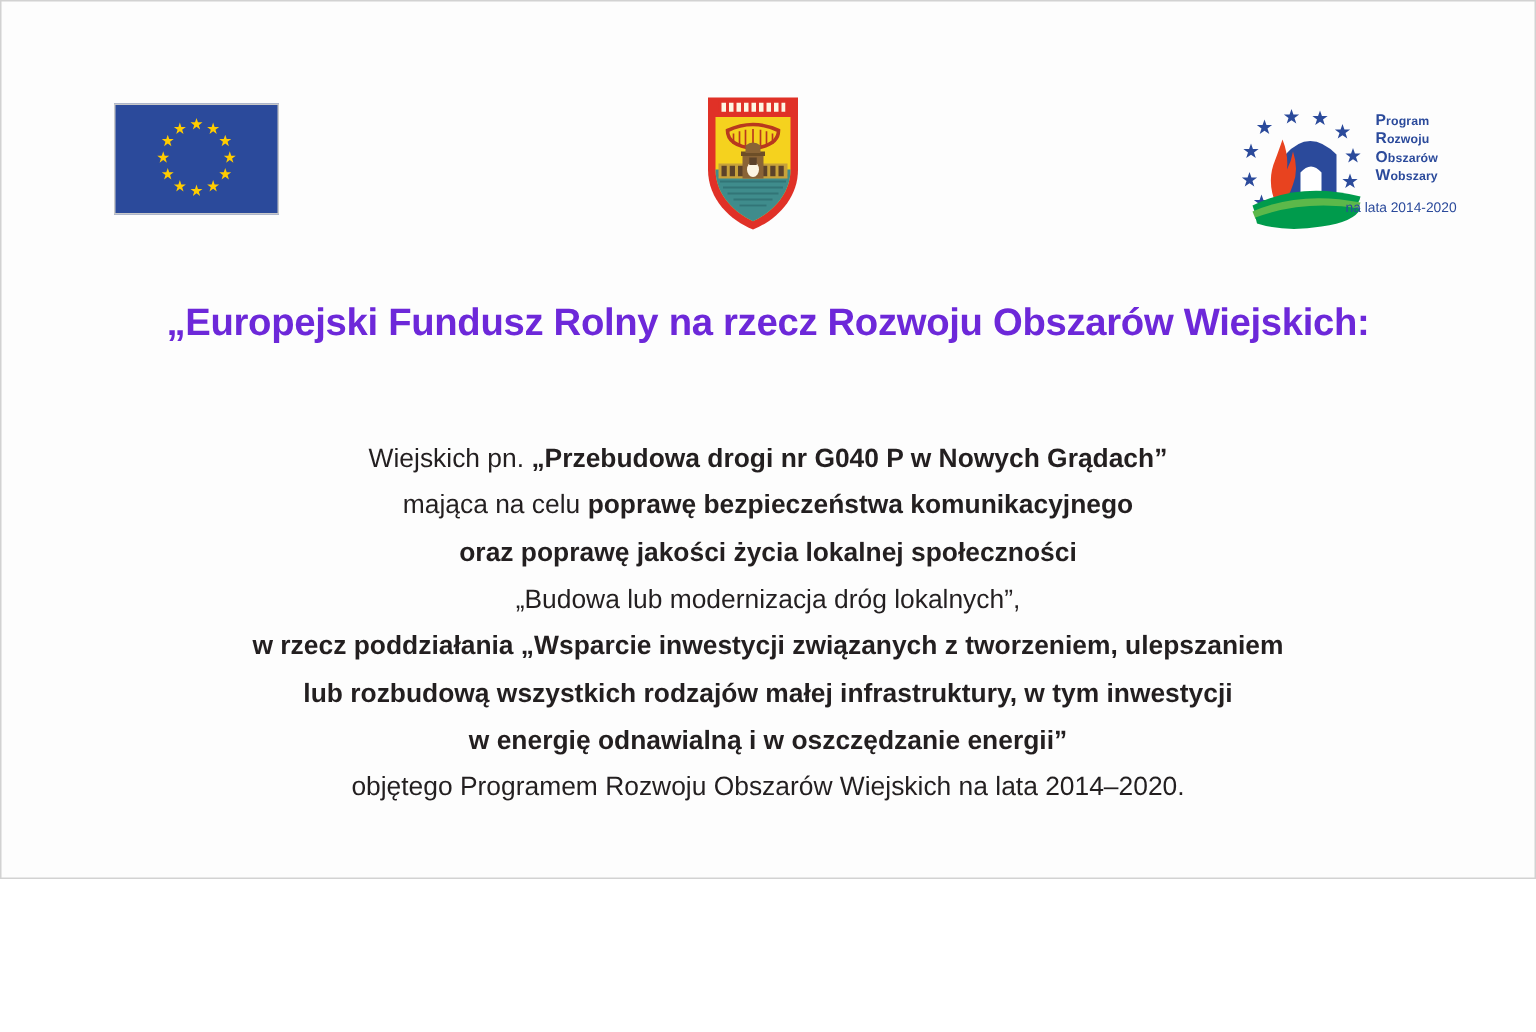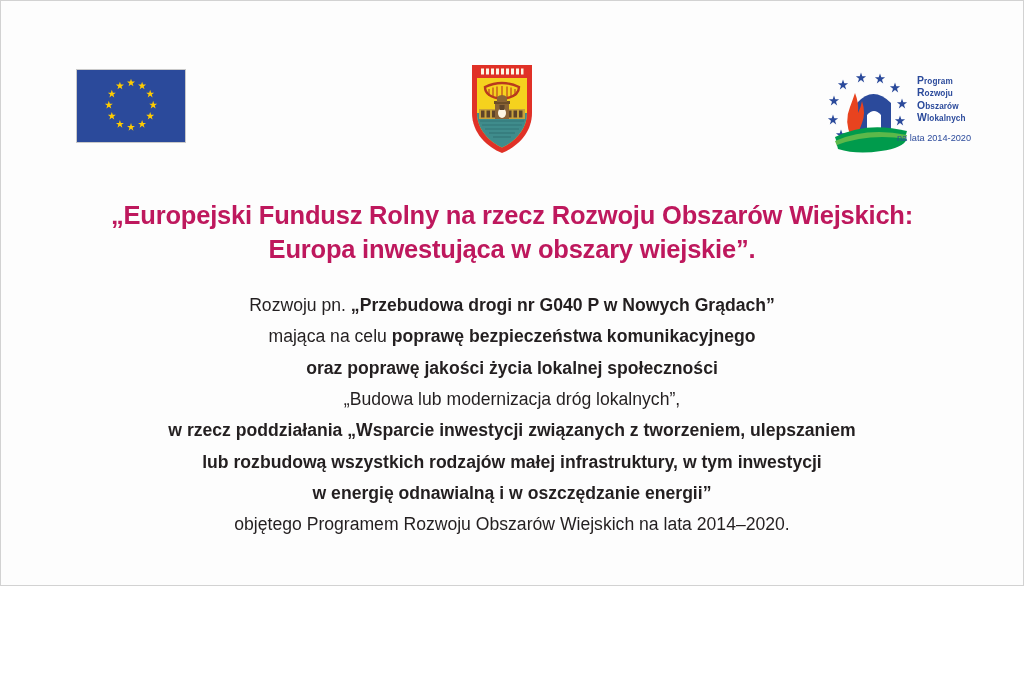--- a/index.html
+++ b/index.html
@@ -99,21 +99,21 @@
     white-space: nowrap;
   }
 
   
   .headline {
     position: absolute;
     left: 0;
     top: 198px;
     width: 100%;
     text-align: center;
-    color: #be185d;
+    color: #6d28d9;
     font-weight: bold;
     font-size: 25.5px;
     line-height: 1.32;
     letter-spacing: -0.2px;
   }
   .headline .l1 { display: block; }
   .headline .l2 { display: block; }
 
   
   .body-text {
@@ -263,33 +263,32 @@
         </g>
 
         <path d="M14 74 Q46 58 86 68 Q84 79 66 83 Q38 88 16 80 Z" fill="#009b4c"></path>
         <path d="M14 78 Q46 64 86 72 Q84 82 62 86 Q36 90 16 83 Z" fill="#5cb84a"></path>
         <path d="M16 82 Q48 70 86 76 Q82 85 60 88 Q36 92 17 86 Z" fill="#009b4c"></path>
       </svg>
       <div class="prow-text">
         <div><span class="cap">P</span><span>rogram</span></div>
         <div><span class="cap">R</span><span>ozwoju</span></div>
         <div><span class="cap">O</span><span>bszarów</span></div>
-        <div><span class="cap">W</span><span>lokalnych</span></div>
+        <div><span class="cap">W</span><span>obszary</span></div>
       </div>
       <div class="prow-years">na lata 2014-2020</div>
     </div>
   </div>
 
   <div class="headline">
     <span class="l1">„Europejski Fundusz Rolny na rzecz Rozwoju Obszarów Wiejskich:</span>
-    <span class="l2">Europa inwestująca w obszary wiejskie”.</span>
   </div>
 
   <div class="body-text">
-    <p><span>Rozwoju pn. </span><b>„Przebudowa drogi nr G040 P w Nowych Grądach”</b></p>
+    <p><span>Wiejskich pn. </span><b>„Przebudowa drogi nr G040 P w Nowych Grądach”</b></p>
     <p><span>mająca na celu </span><b>poprawę bezpieczeństwa komunikacyjnego</b></p>
     <p><b>oraz poprawę jakości życia lokalnej społeczności</b></p>
     <p><span>„Budowa lub modernizacja dróg lokalnych”,</span></p>
     <p><b>w rzecz poddziałania „Wsparcie inwestycji związanych z tworzeniem, ulepszaniem</b></p>
     <p><b>lub rozbudową wszystkich rodzajów  małej infrastruktury, w tym inwestycji</b></p>
     <p><b>w energię odnawialną i w oszczędzanie energii”</b></p>
     <p><span>objętego Programem Rozwoju Obszarów Wiejskich na lata 2014–2020.</span></p>
   </div>
 
   <div class="bar-green"></div>

